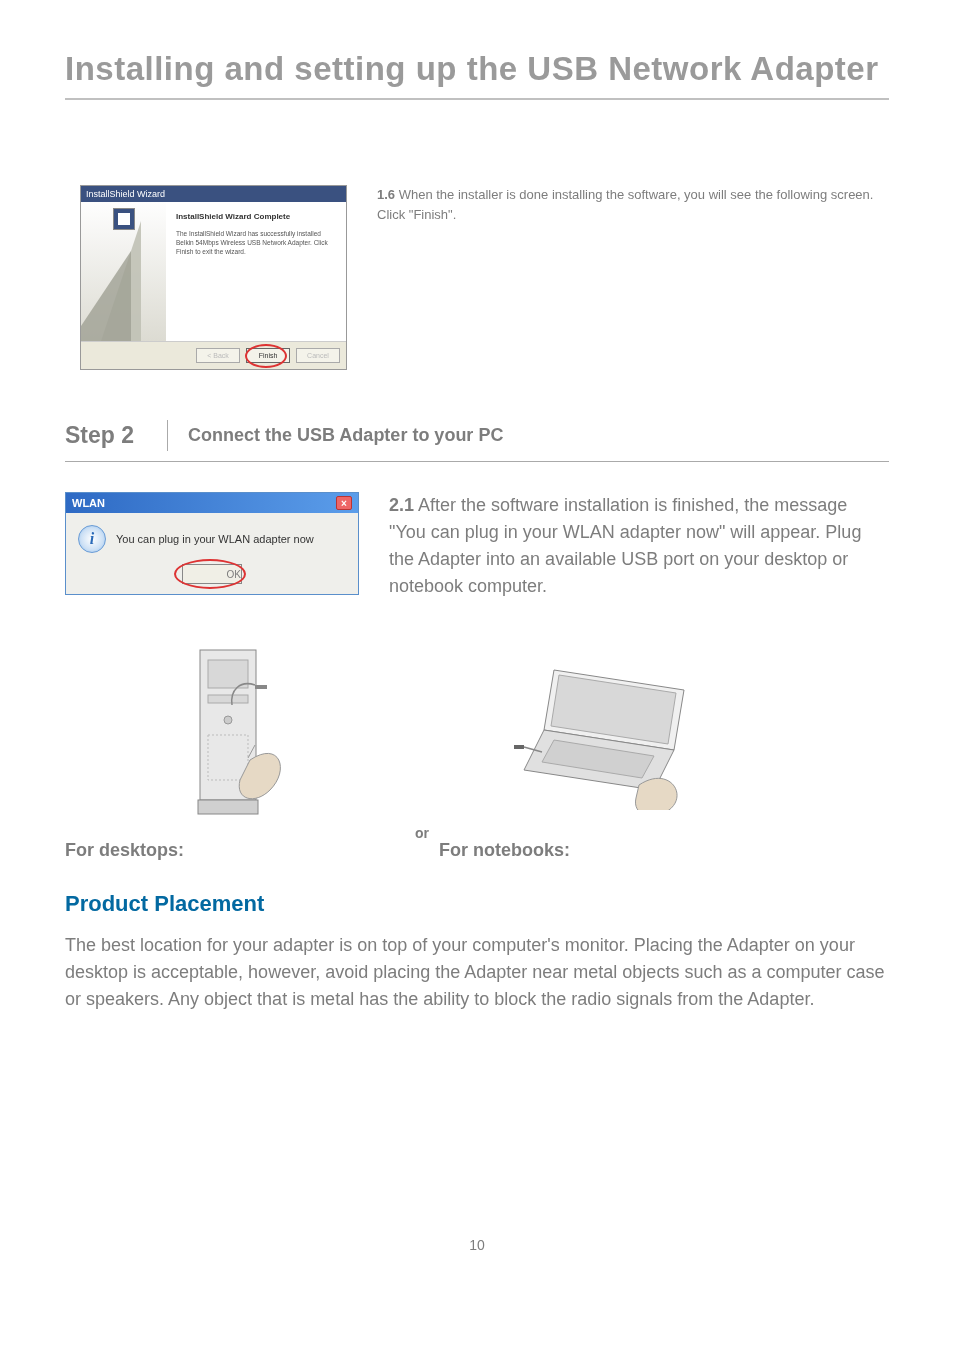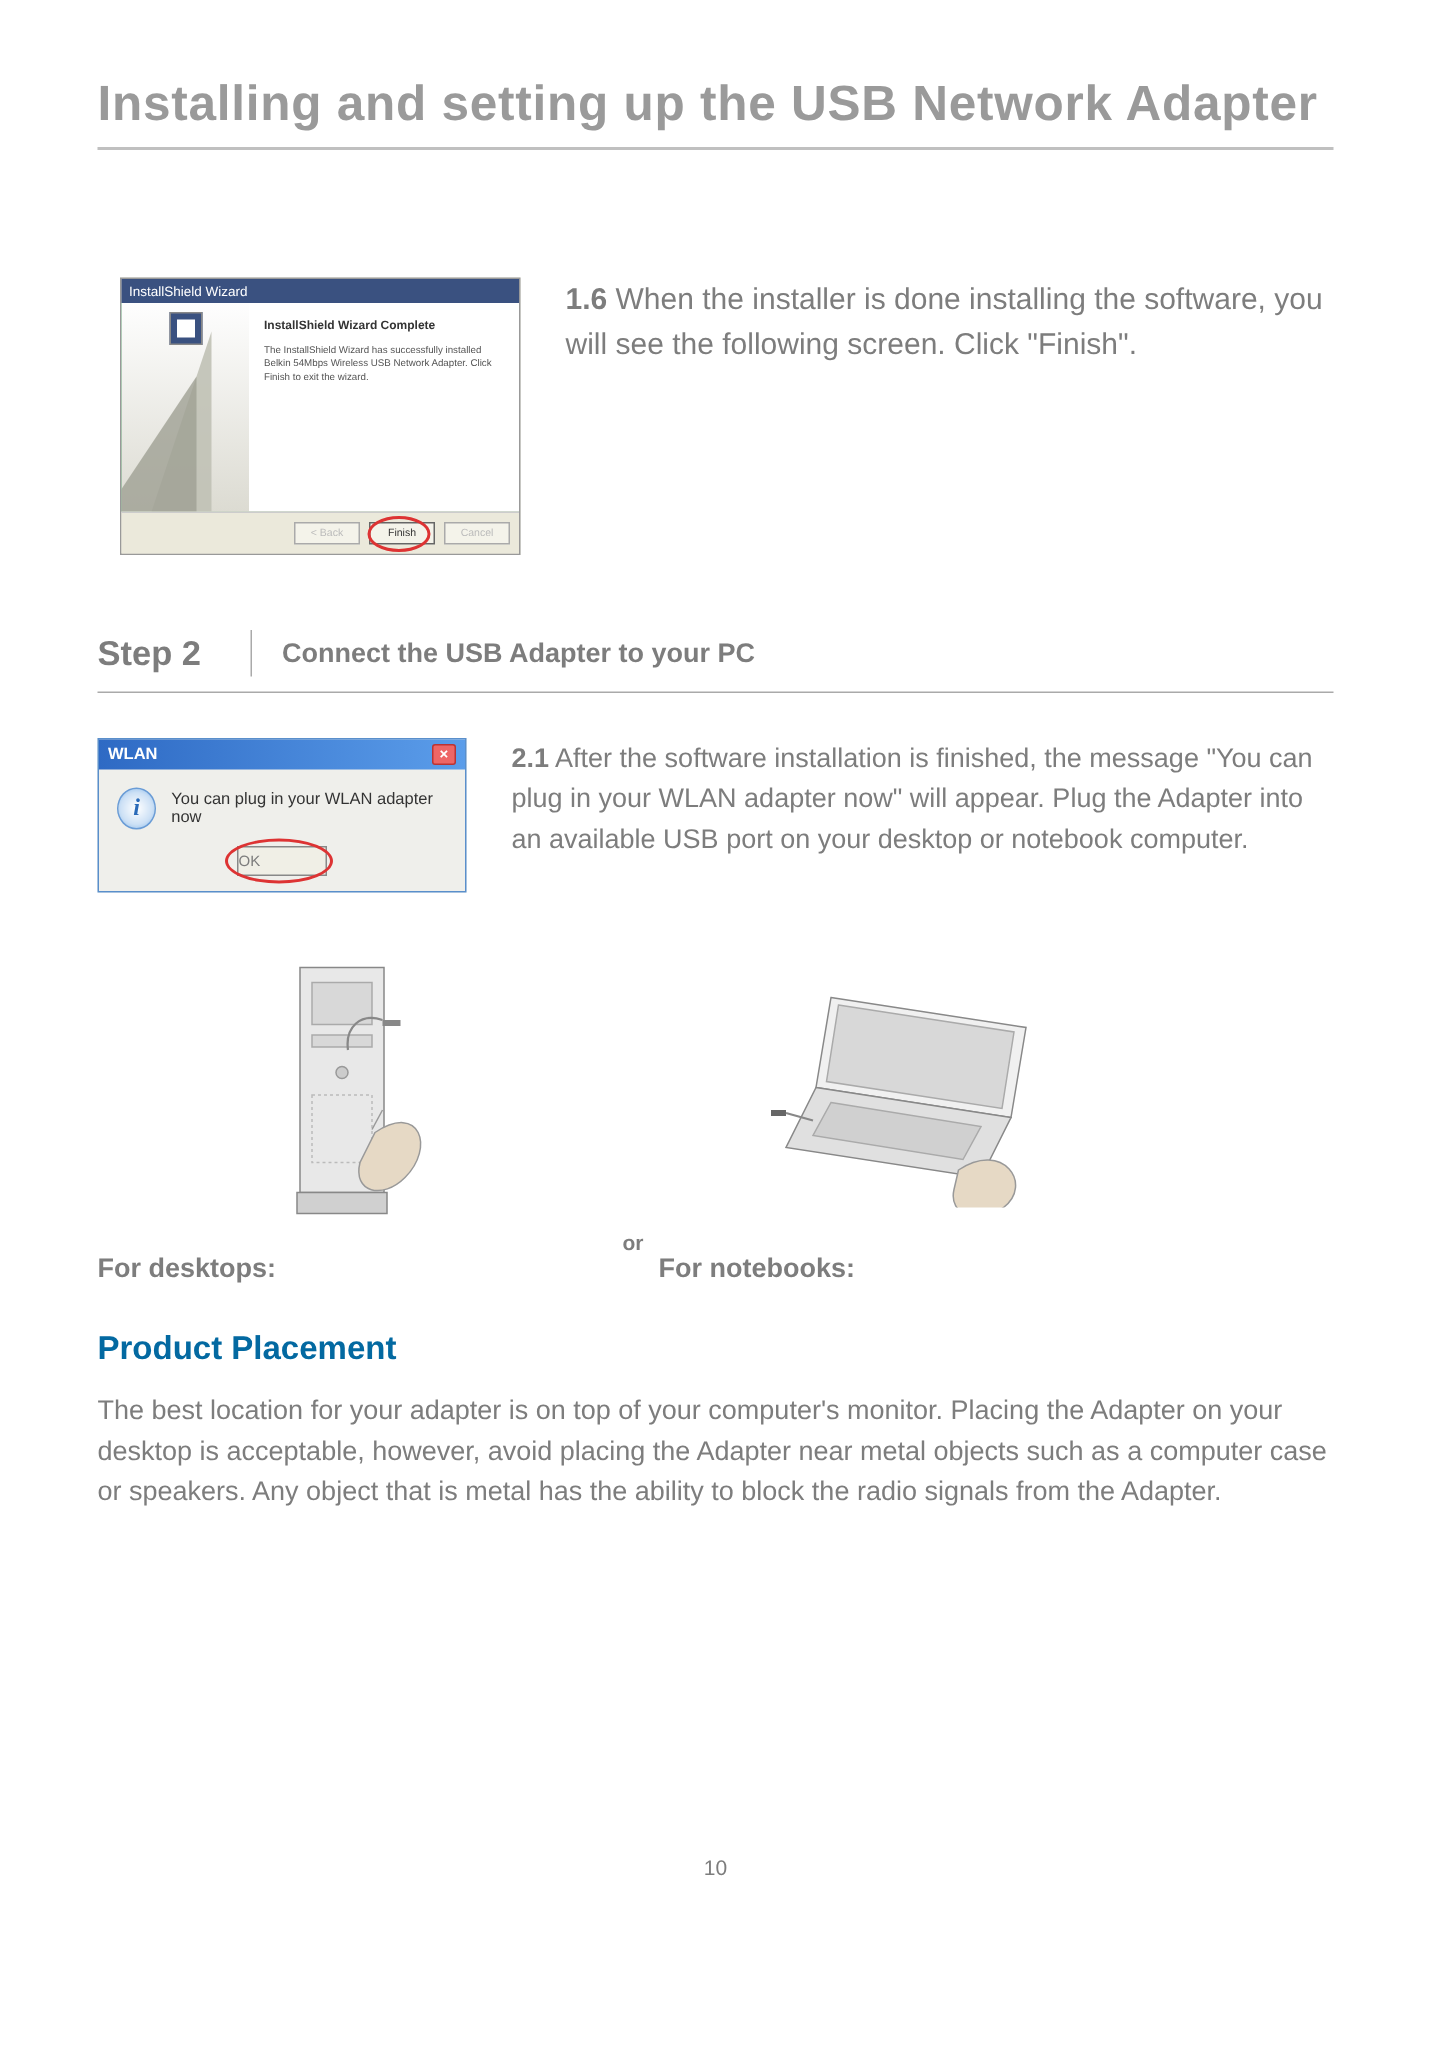--- a/index.html
+++ b/index.html
@@ -72,30 +72,30 @@
     }
     .install-btn {
       width: 44px; height: 15px; background: #f4f3ea;
       border: 1px solid #aaa; font-size: 7px;
       display:flex;align-items:center;justify-content:center;color:#bbb;
       position:relative;
     }
     .install-btn.active{ border:1px solid #666; color:#333;}
     .circle-finish{position:absolute;width:42px;height:24px;border:2px solid #d33;
       border-radius:50%;left:-2px;top:-5px;}
-    .text-1-6 { flex: 1; font-size: 20px; color: #7d7d7d; line-height: 1.5;}
+    .text-1-6 { flex: 1; font-size: 13px; color: #7d7d7d; line-height: 1.5;}
     .text-1-6 .num { font-weight: bold; color: #7d7d7d; }
     .step-row { display: flex; align-items: center; margin: 35px 0 10px 0;}
     .step-label { font-weight: bold; color: #7d7d7d; font-size: 23px; padding-right: 33px;
       border-right: 1px solid #aaa; padding-top:2px;padding-bottom:2px;}
     .step-title { font-weight: bold; color: #7d7d7d; font-size: 18px; padding-left: 20px;}
     .step-divider { border:none; border-top:1px solid #aaa; margin-bottom: 30px;}
     .row-2-1 { display: flex; gap: 30px; margin-bottom: 30px; align-items: flex-start;}
     .wlan-dialog {
-      width: 246px; height: 103px; border: 1px solid #5a8fcb;
+      width: 294px; height: 103px; border: 1px solid #5a8fcb;
       background: #efefeb; display:flex;flex-direction:column;
     }
     .wlan-titlebar {
       background: linear-gradient(to right, #2e6ac4, #5b9dea);
       color: #fff; padding: 3px 6px; font-weight: bold; font-size: 11px;
       display:flex;justify-content:space-between;align-items:center;
     }
     .close-x {
       width:16px;height:14px;background:#e66;border:1px solid #b33;
       display:flex;align-items:center;justify-content:center;color:#fff;font-size:10px;
@@ -103,21 +103,21 @@
     }
     .wlan-body{flex:1;display:flex;align-items:center;padding:8px 12px;gap:10px;}
     .info-icon{
       width:28px;height:28px;border-radius:50%;background:radial-gradient(circle,#fff,#cce0f5 60%,#7fb3e8);
       border:1px solid #6a9cd6;display:flex;align-items:center;justify-content:center;
       color:#2a6ab8;font-weight:bold;font-style:italic;font-size:16px;font-family:Georgia,serif;
     }
     .wlan-text{font-size:11px;color:#333;}
     .wlan-footer{display:flex;justify-content:center;padding-bottom:10px;}
     .ok-btn{width:60px;height:20px;border:1px solid #888;background:#f0efe6;font-size:10px;
-      display:flex;align-items:center;justify-content:flex-start;position:relative;}
+      display:flex;align-items:center;justify-content:flex-end;position:relative;}
     .circle-ok{position:absolute;width:72px;height:30px;border:2px solid #d33;
       border-radius:50%;left:-9px;top:-6px;}
     .text-2-1 { flex: 1; font-size: 18px; color: #7d7d7d; line-height: 1.5;}
     .text-2-1 .num { font-weight: bold; }
     .illustration-row{display:flex;align-items:flex-end;margin-top:10px;margin-bottom:20px;}
     .illus-col{display:flex;flex-direction:column;align-items:center;}
     .desktop-illus{width:340px;height:200px;display:flex;justify-content:center;align-items:flex-end;}
     .laptop-illus{width:340px;height:200px;display:flex;justify-content:center;align-items:center;}
     .or-text{font-size:14px;color:#7d7d7d;font-weight:bold;margin:0 10px 20px 10px;}
     .illus-label{font-weight:bold;color:#7d7d7d;font-size:18px;margin-top:10px;align-self:flex-start;}

